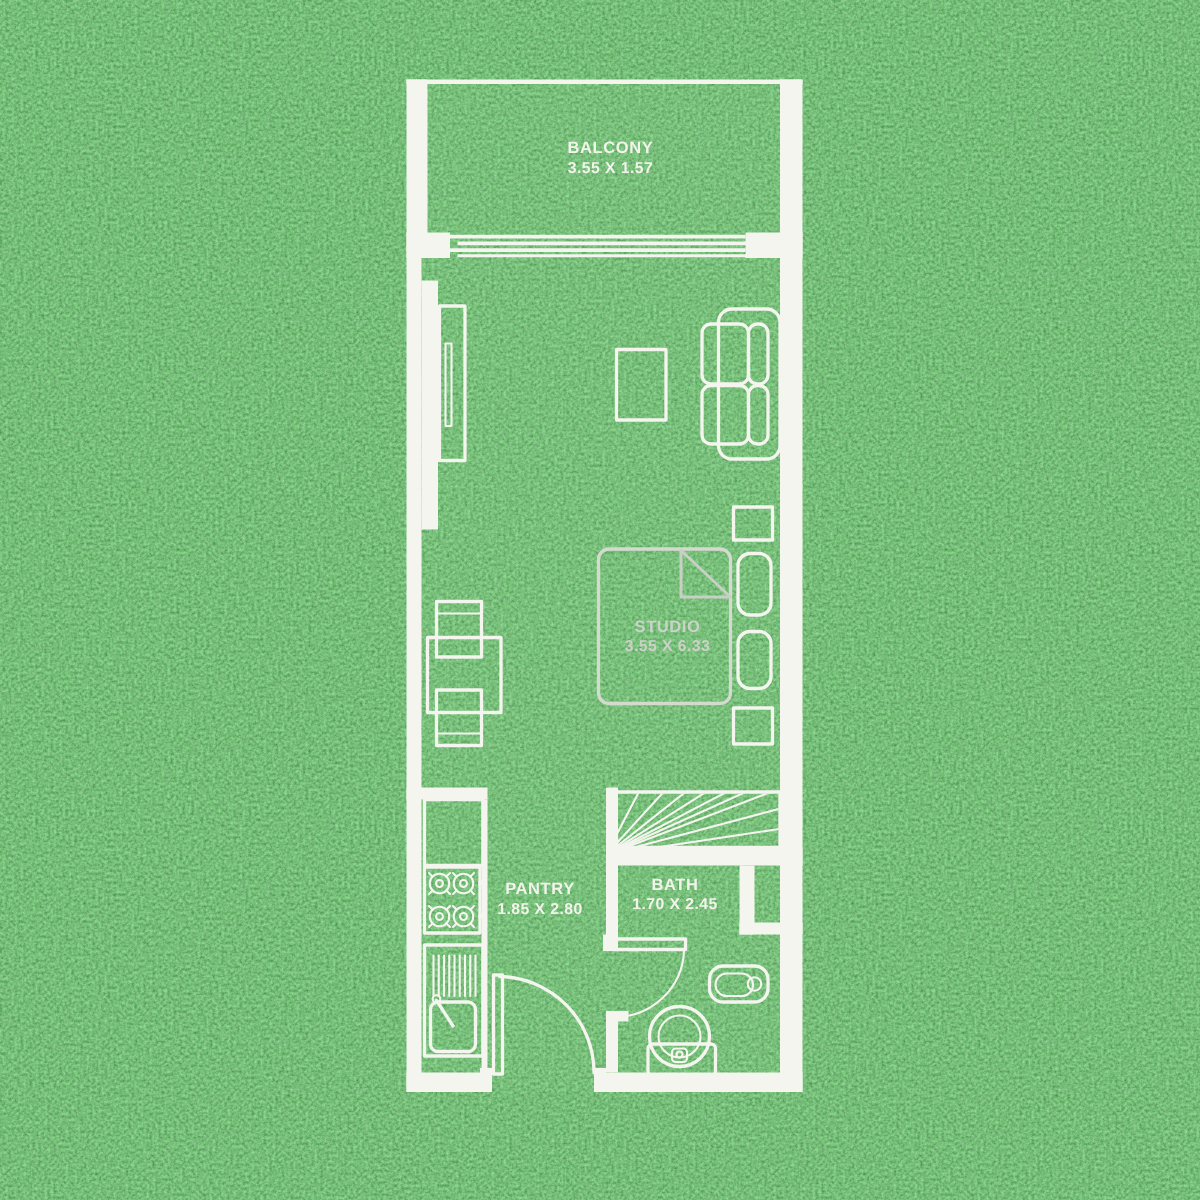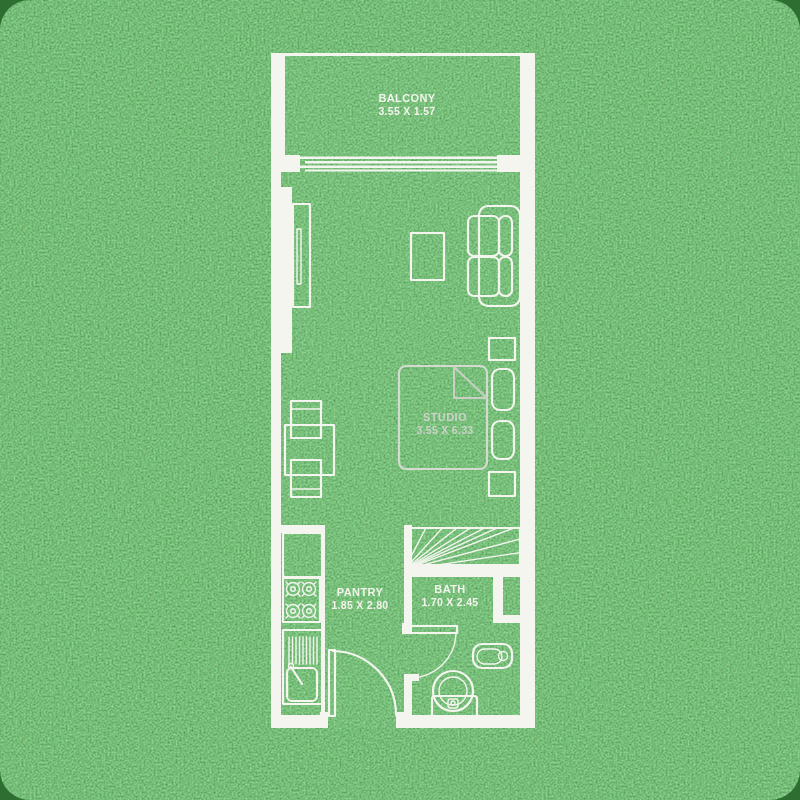--- a/index.html
+++ b/index.html
@@ -1,17 +1,17 @@
 <!DOCTYPE html>
 <html><head>
 <meta charset="utf-8">
 <style>
   html,body{margin:0;padding:0;background:#2f6e31;}
   #stage{position:relative;width:800px;height:800px;overflow:hidden;
-         font-family:"Liberation Sans", sans-serif;border-radius:30px;}
+         font-family:"Liberation Sans", sans-serif;}
   svg{display:block;}
   .wall{fill:#f4f5ef;stroke:none;}
   .st{fill:none;stroke:#f4f5ef;stroke-width:2.2;stroke-linejoin:round;stroke-linecap:round;}
   .st-thin{fill:none;stroke:#f4f5ef;stroke-width:1.4;stroke-linejoin:round;stroke-linecap:round;}
   .st-dim{fill:none;stroke:#d5dacf;stroke-width:2.2;stroke-linejoin:round;stroke-linecap:round;}
   .fold{fill:none;stroke:#c9cfc5;stroke-width:2;stroke-linejoin:round;stroke-linecap:round;}
   .room-label{font-family:"Liberation Sans", sans-serif;font-size:11px;font-weight:bold;
               letter-spacing:0.4px;text-anchor:middle;}
   .room-dims{font-family:"Liberation Sans", sans-serif;font-size:10.5px;font-weight:bold;
              letter-spacing:0.3px;text-anchor:middle;}

